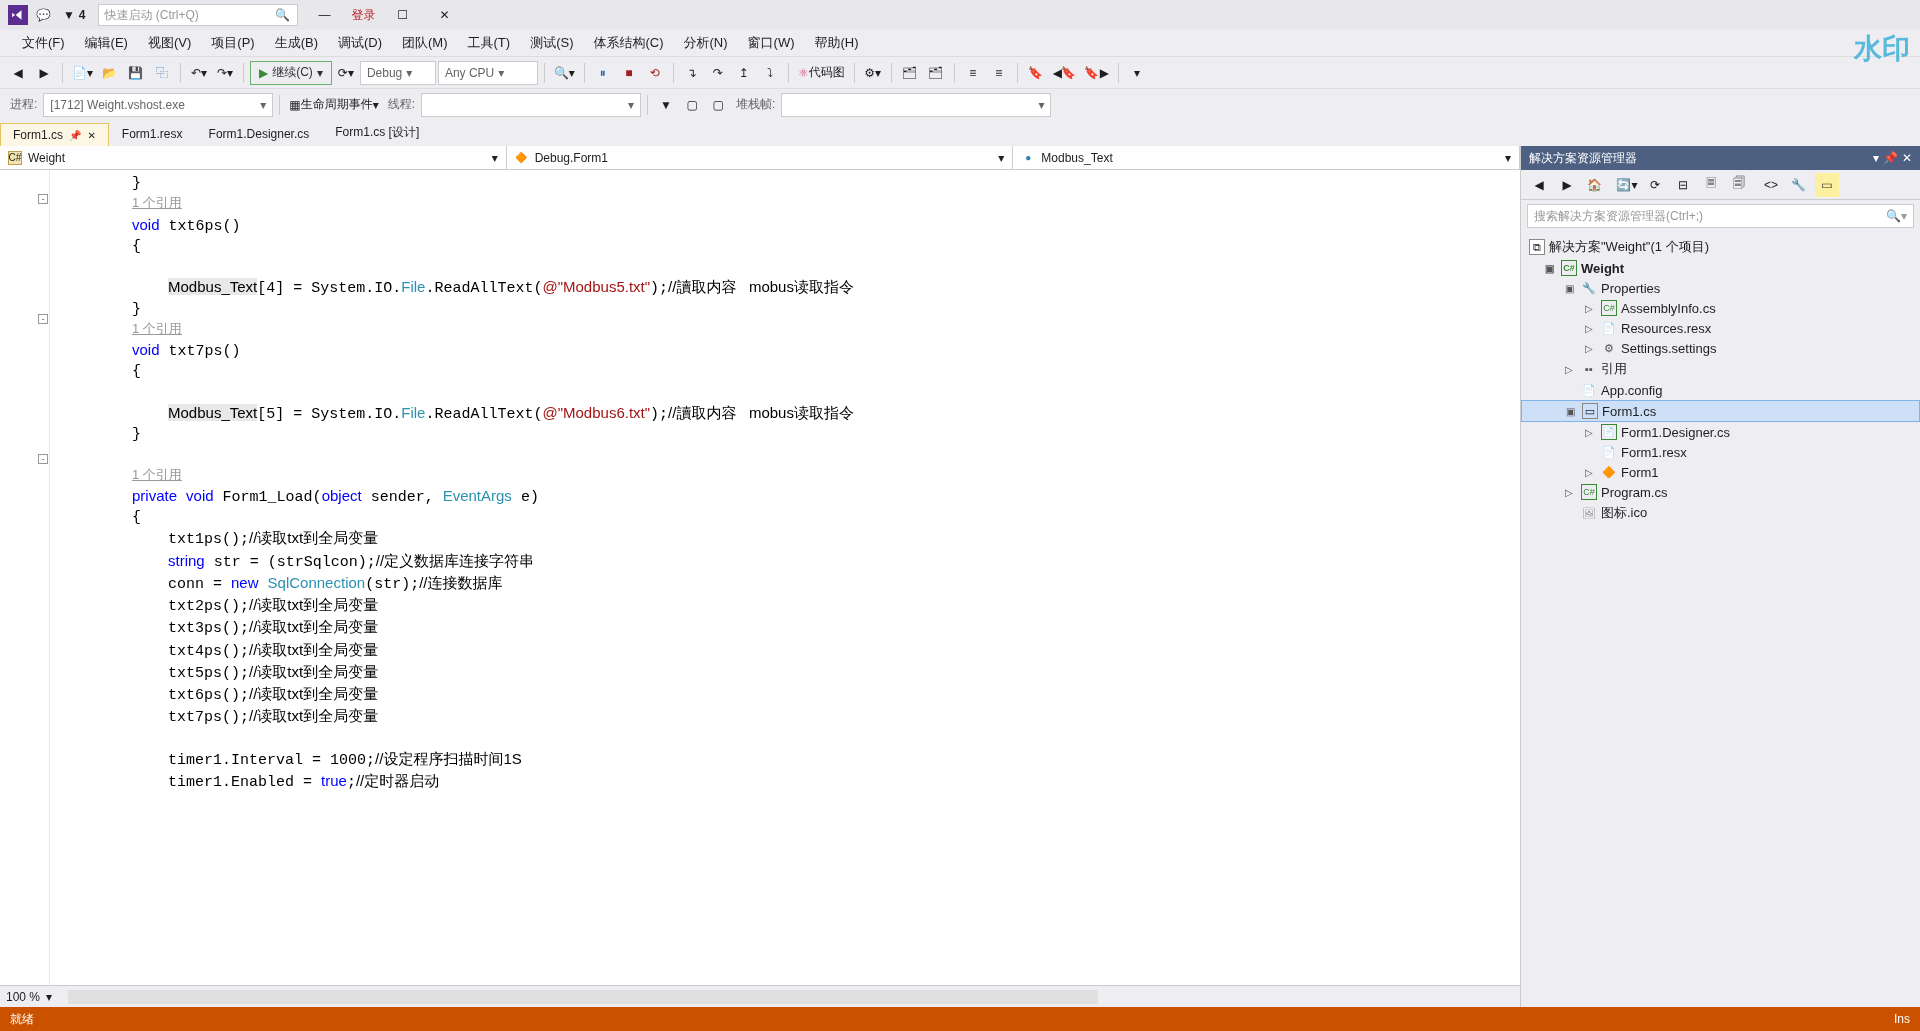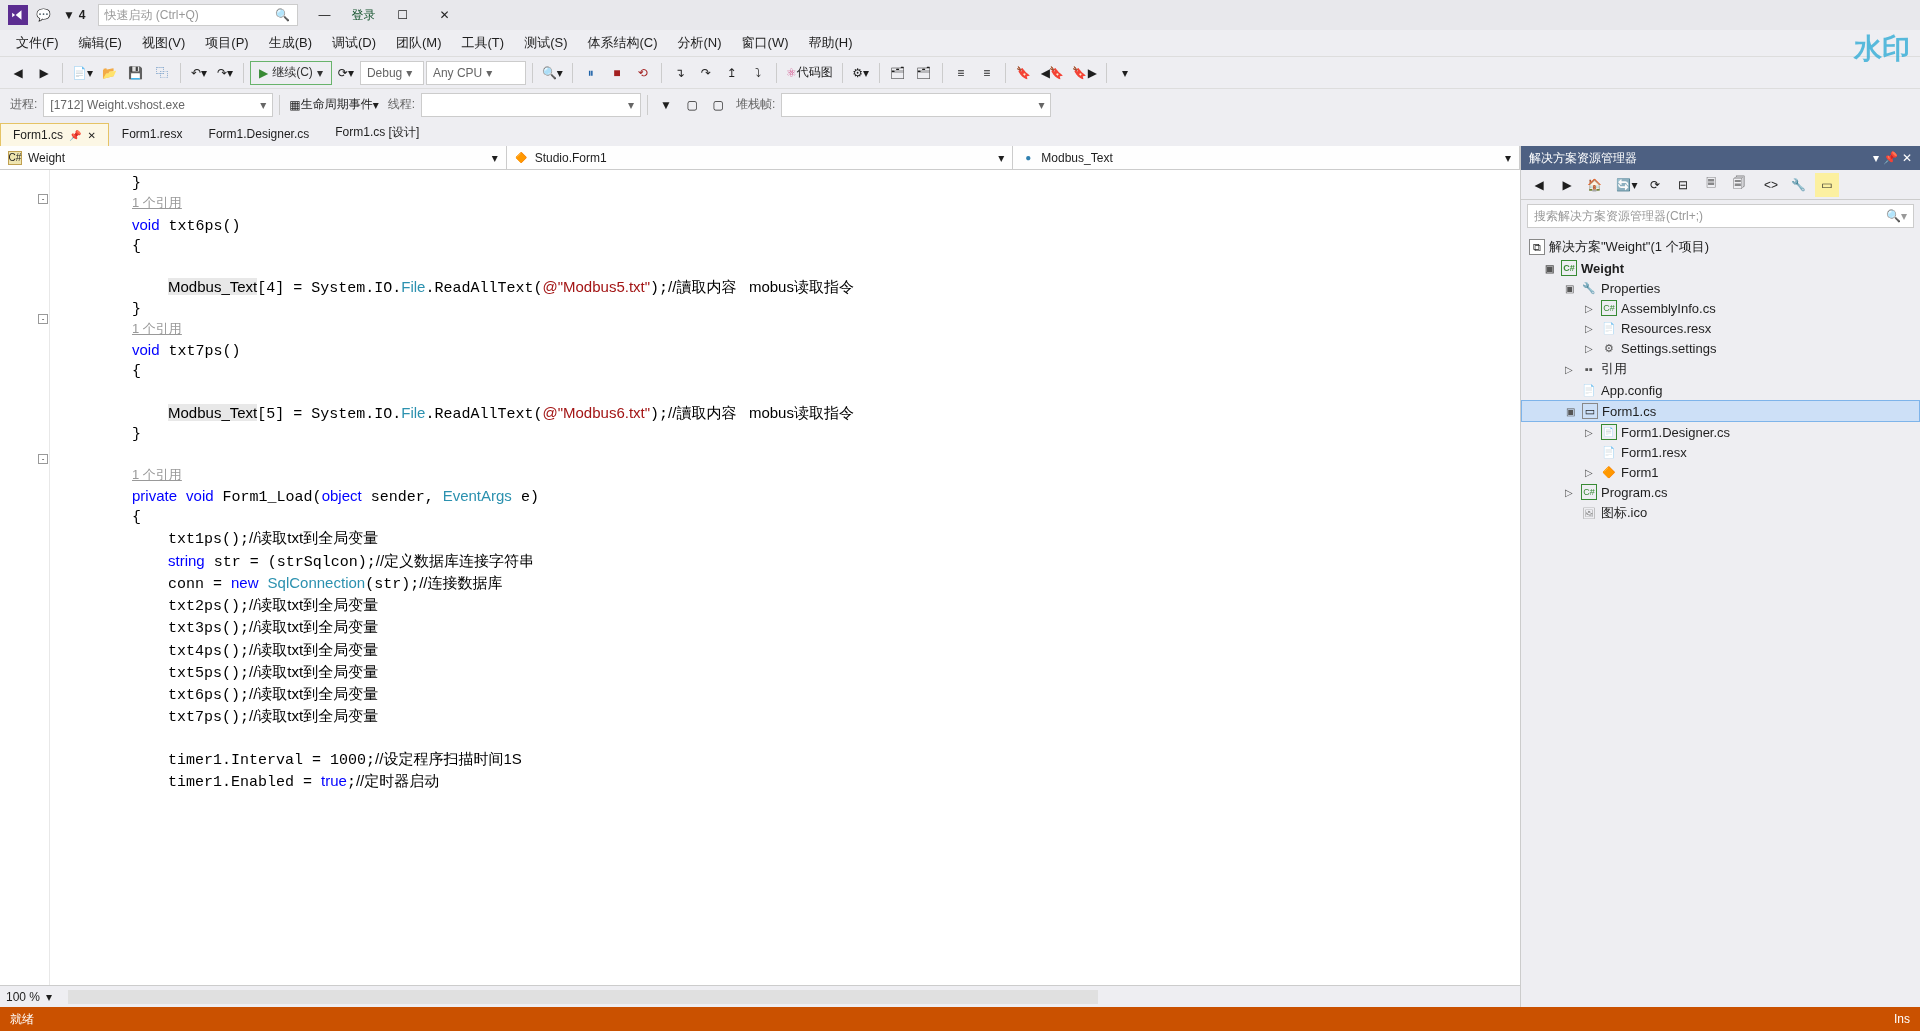--- a/index.html
+++ b/index.html
@@ -7,24 +7,24 @@
 
 
 .titlebar { height: 30px; background: #e8e8ec; display: flex; align-items: center; padding: 0 8px; }
 .titlebar .vs-logo { width: 20px; height: 20px; background: #5c2d91; display: flex; align-items: center; justify-content: center; margin-right: 8px; }
 .titlebar .vs-logo svg { width: 14px; height: 14px; fill: #fff; }
 .titlebar .title { flex: 1; font-size: 12px; color: #333; }
 .titlebar .right { display: flex; align-items: center; gap: 12px; }
 .titlebar .notif-count { display: flex; align-items: center; gap: 4px; font-weight: bold; }
 .titlebar .quick-launch { width: 200px; height: 22px; border: 1px solid #ccc; background: #fff; padding: 0 6px; display: flex; align-items: center; justify-content: space-between; color: #999; }
 .titlebar .win-btn { width: 30px; height: 24px; display: flex; align-items: center; justify-content: center; cursor: pointer; }
-.titlebar .login { color: #14532d; }
-
-
-.menubar { height: 26px; background: #eeeef2; display: flex; align-items: center; padding: 0 6px; }
+.titlebar .login { color: #b91c1c; }
+
+
+.menubar { height: 26px; background: #eeeef2; display: flex; align-items: center; padding: 0 12px; }
 .menubar .menu-item { padding: 4px 10px; cursor: pointer; font-size: 13px; }
 
 
 .toolbar { height: 32px; background: #eeeef2; display: flex; align-items: center; padding: 0 6px; border-top: 1px solid #ddd; gap: 2px; }
 .toolbar .sep { width: 1px; height: 20px; background: #ccc; margin: 0 4px; }
 .toolbar .tb-btn { min-width: 24px; height: 24px; display: flex; align-items: center; justify-content: center; cursor: pointer; padding: 0 3px; }
 .toolbar .tb-dropdown { height: 24px; border: 1px solid #ccc; background: #fff; padding: 0 6px; display: flex; align-items: center; gap: 4px; font-size: 12px; color: #666; }
 .toolbar .continue-btn { border: 1px solid #68b36b; color: #333; padding: 0 8px; height: 24px; display: flex; align-items: center; gap: 4px; }
 .toolbar .label { font-size: 12px; color: #666; margin: 0 4px; }
 
@@ -140,21 +140,21 @@
   <div class="tb-btn">📄▾</div>
   <div class="tb-btn" style="color:#e0a030">📂</div>
   <div class="tb-btn" style="color:#1e62a8">💾</div>
   <div class="tb-btn" style="color:#1e62a8">⿻</div>
   <div class="sep"></div>
   <div class="tb-btn">↶▾</div>
   <div class="tb-btn">↷▾</div>
   <div class="sep"></div>
   <div class="tb-btn continue-btn"><span style="color:#388a34">▶</span> <span>继续(C)</span> ▾</div>
   <div class="tb-btn">⟳▾</div>
-  <div class="tb-dropdown" style="width:64px">
+  <div class="tb-dropdown" style="width:76px">
       <span>Debug</span>
       <span>▾</span>
     </div>
   <div class="tb-dropdown" style="width:100px">
       <span>Any CPU</span>
       <span>▾</span>
     </div>
   <div class="sep"></div>
   <div class="tb-btn">🔍▾</div>
   <div class="sep"></div>
@@ -231,21 +231,21 @@
 <div class="main">
   <div class="editor-pane">
     <div class="nav-bar">
       <div class="nav-item">
           <span class="nav-icon ns">C#</span>
           <span>Weight</span>
           <span class="drop">▾</span>
         </div>
       <div class="nav-item">
           <span class="nav-icon cls">🔶</span>
-          <span>Studio.Form1</span>
+          <span>Debug.Form1</span>
           <span class="drop">▾</span>
         </div>
       <div class="nav-item">
           <span class="nav-icon fld">●</span>
           <span>Modbus_Text</span>
           <span class="drop">▾</span>
         </div>
     </div>
     <div class="code-scroll">
       <div class="gutter">

